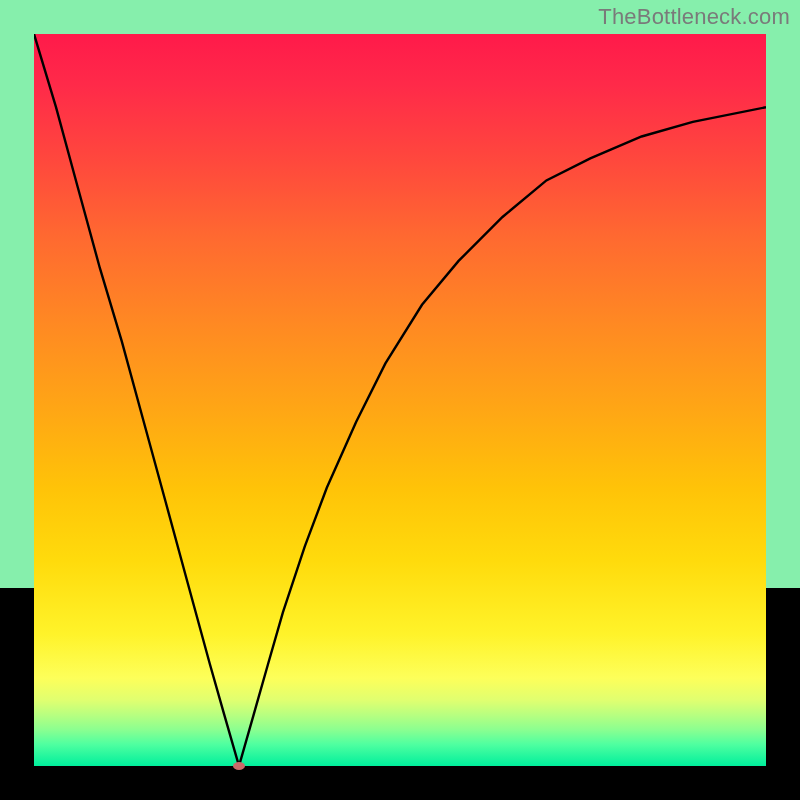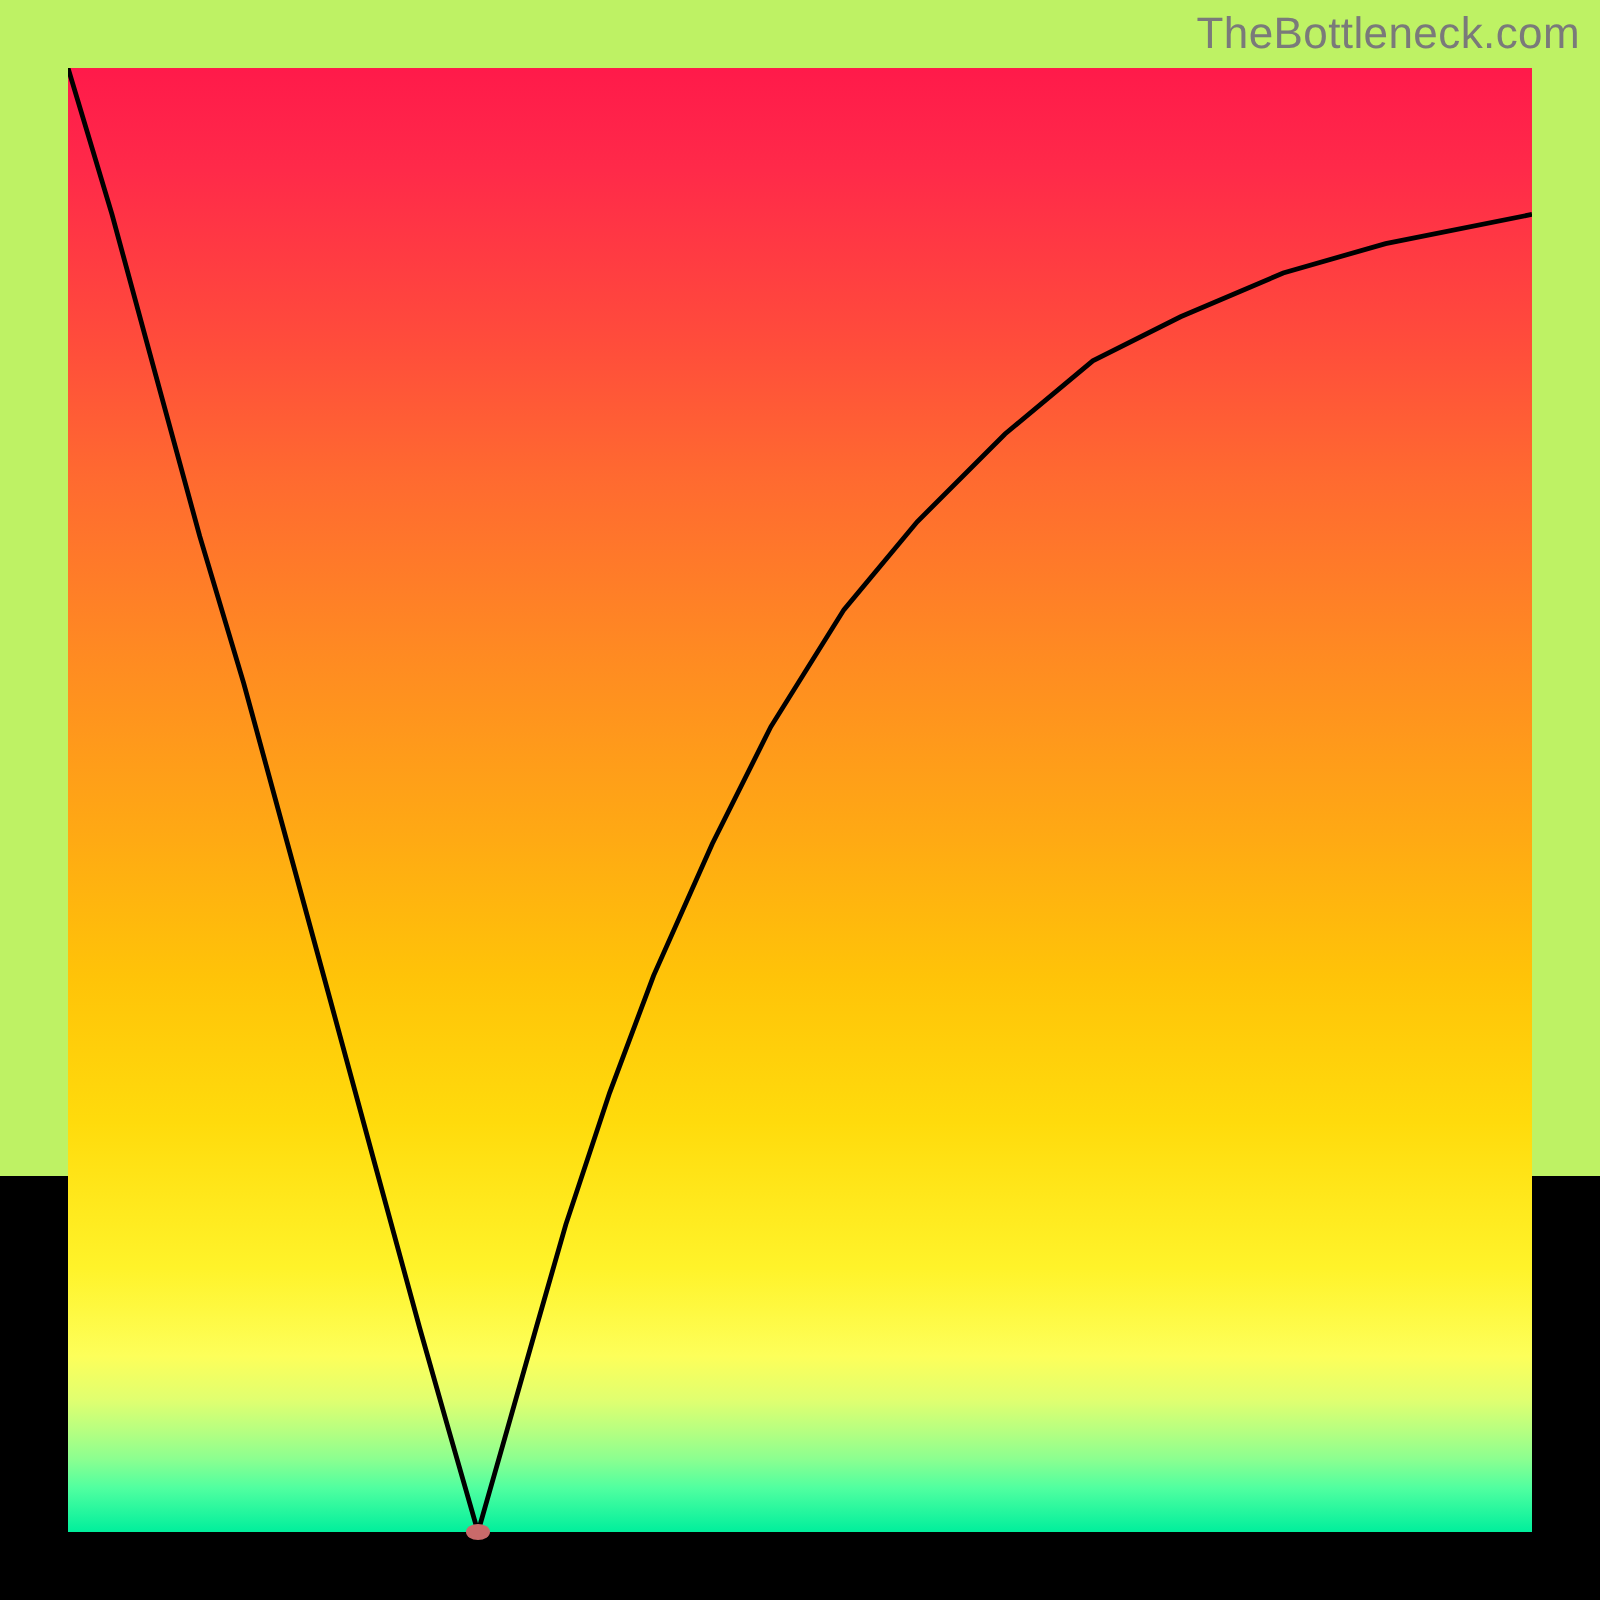--- a/index.html
+++ b/index.html
@@ -7,21 +7,21 @@
     padding: 0;
     background: #000;
     width: 800px;
     height: 800px;
     overflow: hidden;
     font-family: Arial, Helvetica, sans-serif;
   }
   .outer {
     width: 800px;
     height: 588px;
-    background: #bef264;
+    background: #86efac;
     position: relative;
   }
   .plot {
     position: absolute;
     left: 34px;
     top: 34px;
     width: 732px;
     height: 732px;
     background: linear-gradient(to bottom,
       #ff1a4a 0%,

